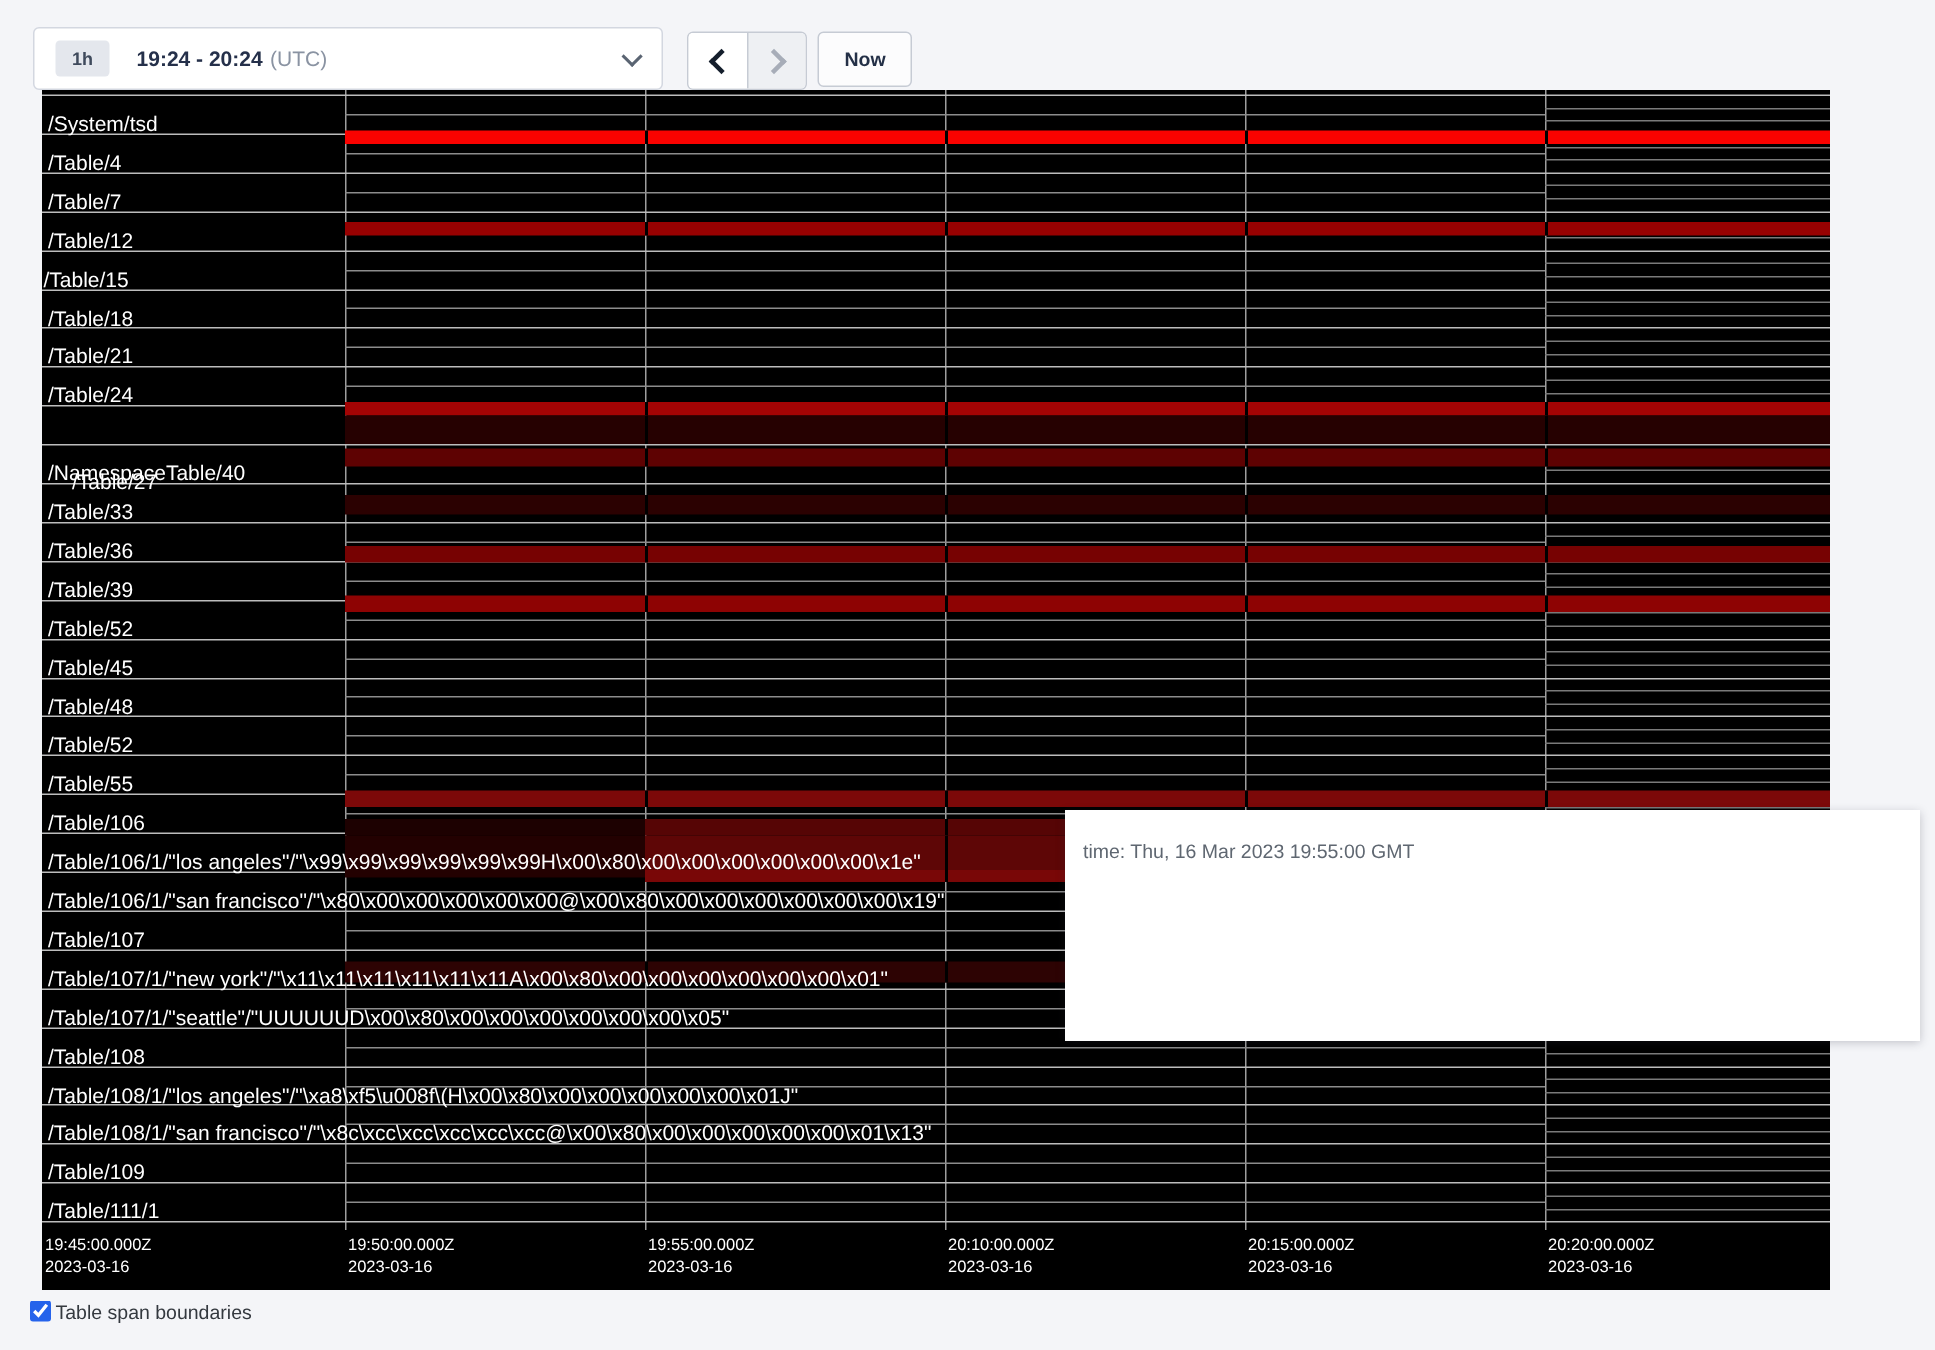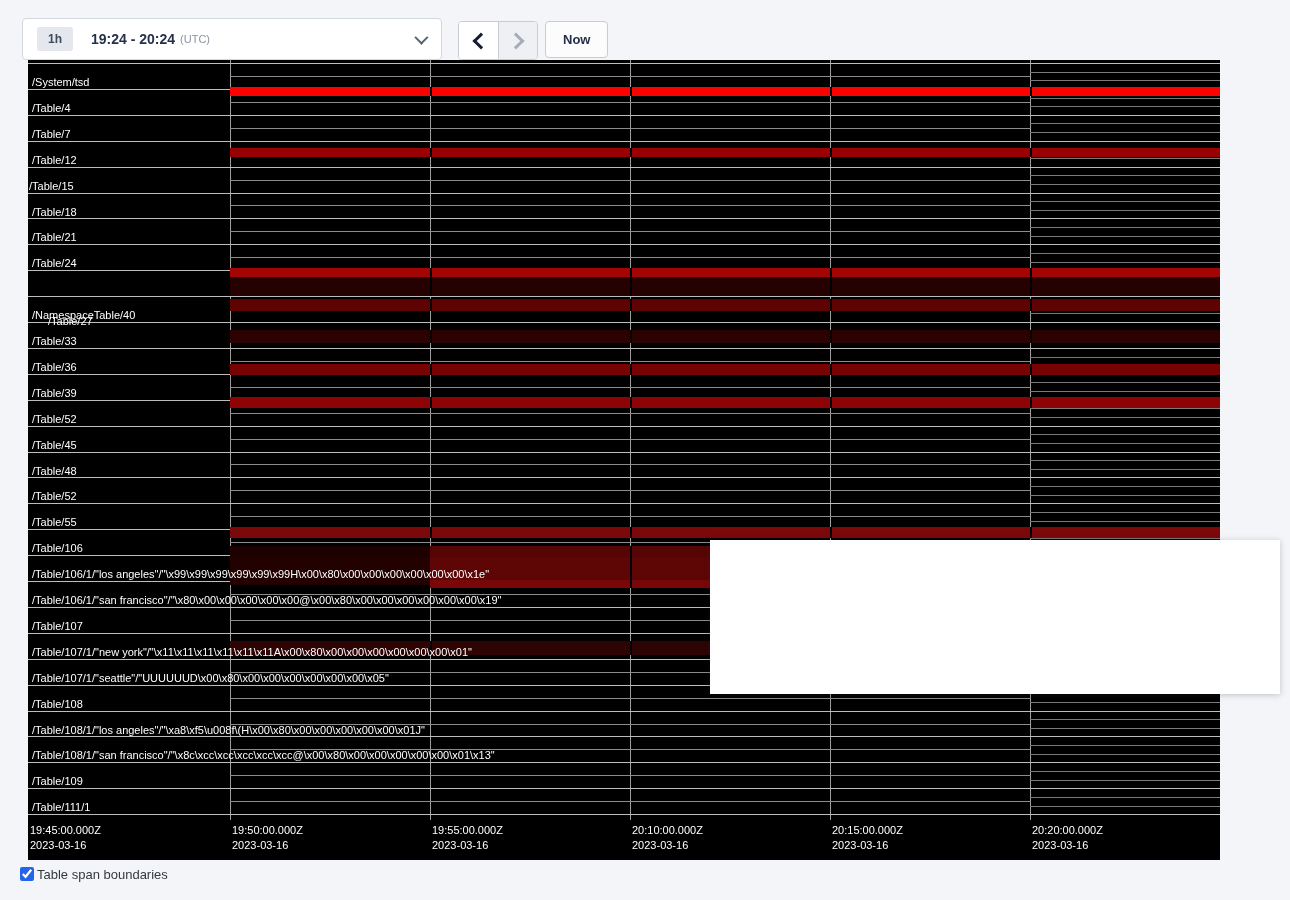--- a/index.html
+++ b/index.html
@@ -12,21 +12,21 @@
   .time-selector{
     position:absolute;left:22px;top:18px;width:420px;height:42px;
     background:#ffffff;border:1px solid #d3d7e0;border-radius:4px;
     display:flex;align-items:center;box-sizing:border-box;cursor:pointer;
   }
   .duration-badge{
     margin-left:14px;background:#e4e7ed;color:#3f4a5c;
     font-size:12px;font-weight:700;padding:5px 11px;border-radius:3px;
   }
   .range-label{margin-left:18px;font-size:14px;font-weight:700;color:#25304a;}
-  .utc-label{margin-left:5px;font-size:11px;font-weight:400;color:#8a93a2;}
+  .utc-label{margin-left:5px;font-size:14px;font-weight:400;color:#8a93a2;}
   .chev-down{
     margin-left:auto;margin-right:16px;width:8px;height:8px;
     border-right:2px solid #5a6472;border-bottom:2px solid #5a6472;
     transform:rotate(45deg) translateY(-2px);
   }
   .nav-group{
     position:absolute;left:458px;top:21px;height:37px;display:flex;
     border:1px solid #c6cbd4;border-radius:4px;overflow:hidden;background:#fff;
   }
   .nav-btn{
@@ -48,21 +48,21 @@
     background:#000;overflow:hidden;
   }
   #heatmap .hline,#heatmap .subline,#heatmap .thirdline{position:absolute;height:1px;}
   #heatmap .hline{background:#bdbdbd;}
   #heatmap .subline{background:#8c8c8c;}
   #heatmap .thirdline{background:#7a7a7a;}
   #heatmap .vline{position:absolute;width:1px;top:0;background:#9e9e9e;}
   #heatmap .band{position:absolute;}
   #heatmap .notch{position:absolute;background:#000;width:2px;}
   #heatmap .rowlabel{
-    position:absolute;color:#ffffff;font-size:11px;line-height:12px;white-space:nowrap;
+    position:absolute;color:#ffffff;font-size:14px;line-height:12px;white-space:nowrap;
   }
   #heatmap .axis-time,#heatmap .axis-date{
     position:absolute;color:#ffffff;font-size:11px;line-height:13px;white-space:nowrap;
   }
   
   .kv-tooltip{
     position:absolute;left:710px;top:540px;width:570px;height:154px;
     background:#ffffff;box-shadow:0 1px 6px rgba(40,40,60,.25);
     box-sizing:border-box;padding:6px 12px;z-index:5;
   }
@@ -319,18 +319,19 @@
     <div class="axis-date" style="top: 779px; left: 404px;">2023-03-16</div>
     <div class="axis-time" style="top: 764px; left: 604px;">20:10:00.000Z</div>
     <div class="axis-date" style="top: 779px; left: 604px;">2023-03-16</div>
     <div class="axis-time" style="top: 764px; left: 804px;">20:15:00.000Z</div>
     <div class="axis-date" style="top: 779px; left: 804px;">2023-03-16</div>
     <div class="axis-time" style="top: 764px; left: 1004px;">20:20:00.000Z</div>
     <div class="axis-date" style="top: 779px; left: 1004px;">2023-03-16</div>
   </div>
 
 <div class="kv-tooltip">
+  <div class="tip-line">time: Thu, 16 Mar 2023 19:55:00 GMT</div>
 </div>
 
 <div class="span-toggle">
   <input type="checkbox" id="spanbound" checked="" style="">
   <label for="spanbound">Table span boundaries</label>
 </div>
 
 </body></html>

